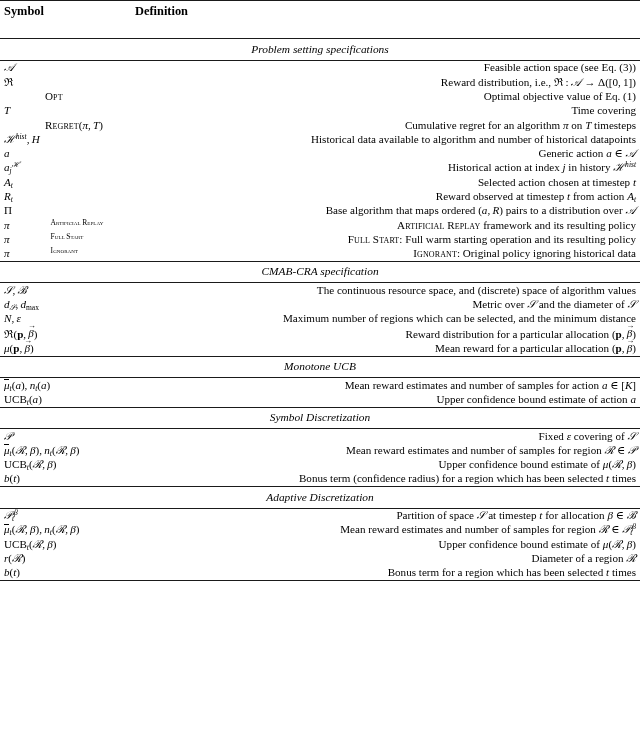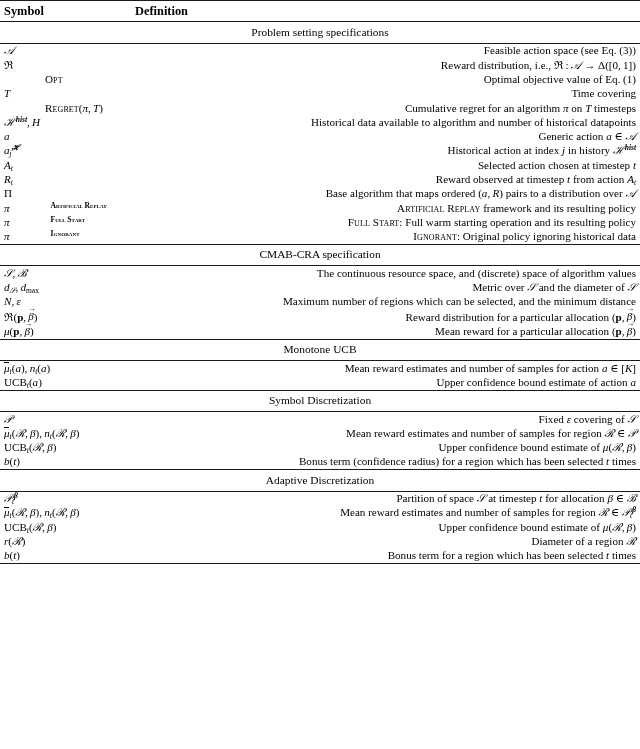--- a/index.html
+++ b/index.html
@@ -24,41 +24,42 @@
   }
 
   #notation-table col.c-symbol { width: 131px; }
   #notation-table col.c-def { width: 509px; }
   tr.rule-bot > td { border-bottom: 1.6px solid #1a1a1a; }
 
   th.head-cell {
     text-align: left;
     font-weight: bold;
     font-size: 12.4px;
-    padding: 4px 0 4px 4px;
+    padding: 4px 0 21px 4px;
     border-top: 1.6px solid #1a1a1a;
     border-bottom: 0.9px solid #1a1a1a;
     vertical-align: bottom;
   }
 
   td.sym-cell {
     text-align: left;
     padding: 1.6px 0 1.6px 4px;
     vertical-align: baseline;
     white-space: nowrap;
   }
   td.def-cell {
     text-align: right;
     padding: 1.6px 4px 1.6px 0;
     vertical-align: baseline;
     white-space: nowrap;
   }
 
   td.section-cell {
     text-align: center;
+    font-style: italic;
     padding: 4.5px 0 4.5px 0;
     border-top: 0.9px solid #1a1a1a;
     border-bottom: 0.9px solid #1a1a1a;
     font-size: 11.4px;
   }
 
   
   .mi { font-style: italic; }
   .mup { font-style: normal; }
   .cal { font-family: "DejaVu Serif", "Liberation Serif", serif; font-style: italic; }
@@ -66,21 +67,21 @@
     font-variant: small-caps;
     font-style: normal;
     letter-spacing: 0.01em;
     padding-left: 41px;
   }
   sub, sup {
     font-size: 0.68em;
     line-height: 0;
   }
   sub { vertical-align: -0.26em; }
-  sup { vertical-align: 0.48em; font-weight: bold; }
+  sup { vertical-align: 0.48em; }
   .bar-over {
     position: relative;
     display: inline-block;
   }
   .bar-over::before {
     content: "";
     position: absolute;
     left: 0.02em;
     right: 0.06em;
     top: -0.06em;

